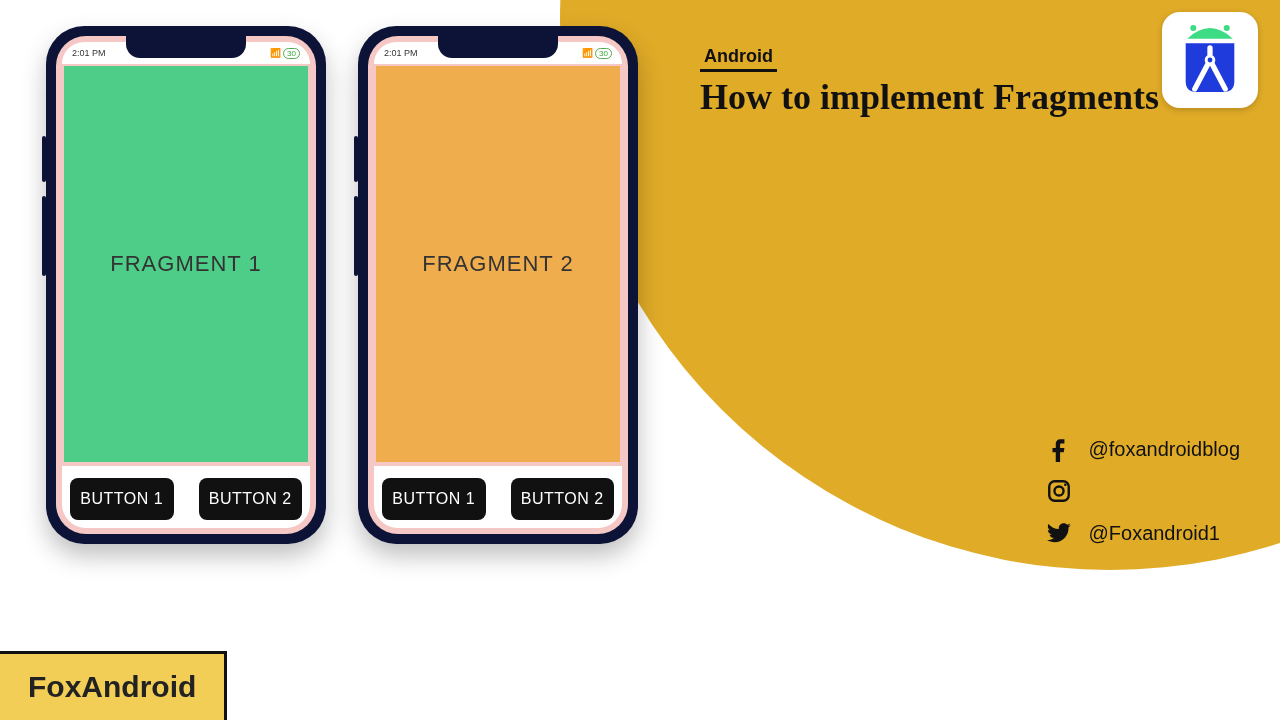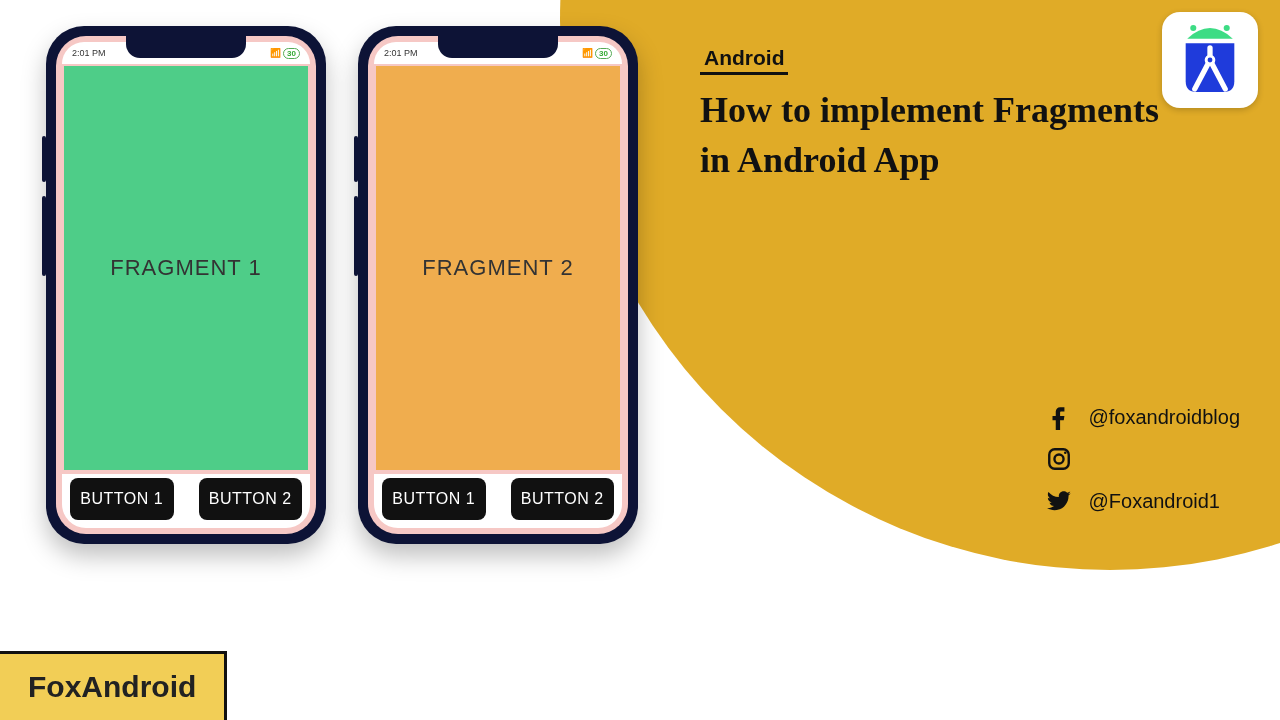--- a/index.html
+++ b/index.html
@@ -44,40 +44,39 @@
   
   .title-block {
     position: absolute;
     top: 46px;
     left: 700px;
     z-index: 2;
   }
   .title-label {
     font-family: 'Arial Black', Arial, sans-serif;
     font-weight: 900;
-    font-size: 21px;
+    font-size: 18px;
     color: #111;
     border-bottom: 3px solid #111;
     display: inline-block;
     padding: 0 4px 2px 4px;
-    margin-bottom: 10px;
   }
   .title-text {
     font-family: Georgia, serif;
     font-weight: 700;
     font-size: 36px;
     line-height: 1.4;
     color: #111;
   }
 
   
   .socials {
     position: absolute;
     right: 40px;
-    top: 402px;
+    top: 434px;
     z-index: 2;
     text-align: center;
   }
   .social-row {
     display: flex;
     align-items: center;
     margin-bottom: 12px;
   }
   .social-row .icon {
     width: 30px;
@@ -181,21 +180,21 @@
     z-index: 3;
   }
   .status-right { display: flex; align-items: center; gap: 2px; }
   .sig, .batt { font-size: 9px; }
   .batt-pill {
     border: 1px solid #5a5;
     color: #3a3;
     border-radius: 6px;
     padding: 0 3px;
     font-size: 8px;
-    font-weight: 700;
+    font-weight: 400;
   }
 
   .fragment {
     flex: 1;
     margin: 2px 2px 4px 2px;
     display: flex;
     align-items: center;
     justify-content: center;
   }
   .frag-green { background: #4ecd88; }
@@ -204,21 +203,21 @@
     font-family: Arial, sans-serif;
     font-size: 22px;
     letter-spacing: 1px;
     color: #333;
   }
 
   .btnrow {
     background: #fff;
     display: flex;
     gap: 25px;
-    padding: 4px 8px 8px 8px;
+    padding: 12px 8px 8px 8px;
     border-bottom-left-radius: 24px;
     border-bottom-right-radius: 24px;
   }
   .btn {
     flex: 1;
     background: #111;
     color: #fff;
     font-family: Arial, sans-serif;
     font-size: 16px;
     letter-spacing: 0.5px;
@@ -242,21 +241,20 @@
     <path d="M50 34 L50 50 L30 88" stroke="#fff" stroke-width="7" fill="none" stroke-linecap="round"></path>
     <path d="M50 50 L70 88" stroke="#fff" stroke-width="7" fill="none" stroke-linecap="round"></path>
     <circle cx="50" cy="50" r="7" fill="#fff"></circle>
     <circle cx="50" cy="50" r="3.2" fill="#1f3bdb"></circle>
   </svg>
 </div>
 
 <div class="title-block">
   <div class="title-label">Android</div>
   <div class="title-text">How to implement Fragments</div>
-  <div class="title-text">in Android App</div>
 </div>
 
 <div class="socials">
   <div class="social-row">
     <span class="icon">
       <svg viewBox="0 0 24 24" fill="#111">
           <path d="M13 3h4v4h-3c-.6 0-1 .4-1 1v3h4l-.6 4H13v9H9v-9H6v-4h3V7c0-2.2 1.8-4 4-4z"></path>
         </svg>
     </span>
     <span class="handle">@foxandroidblog</span>

